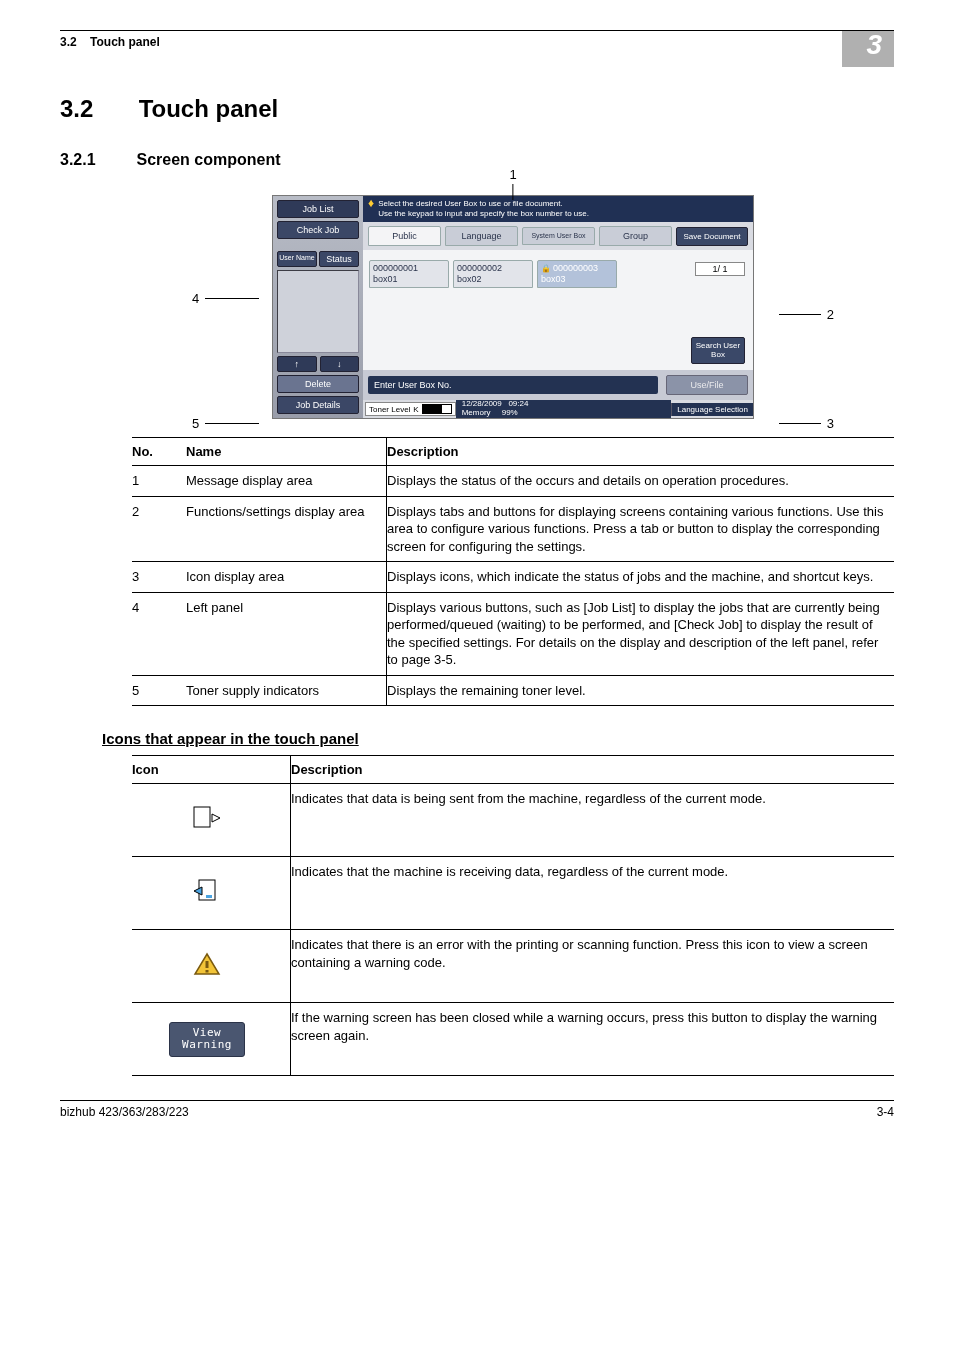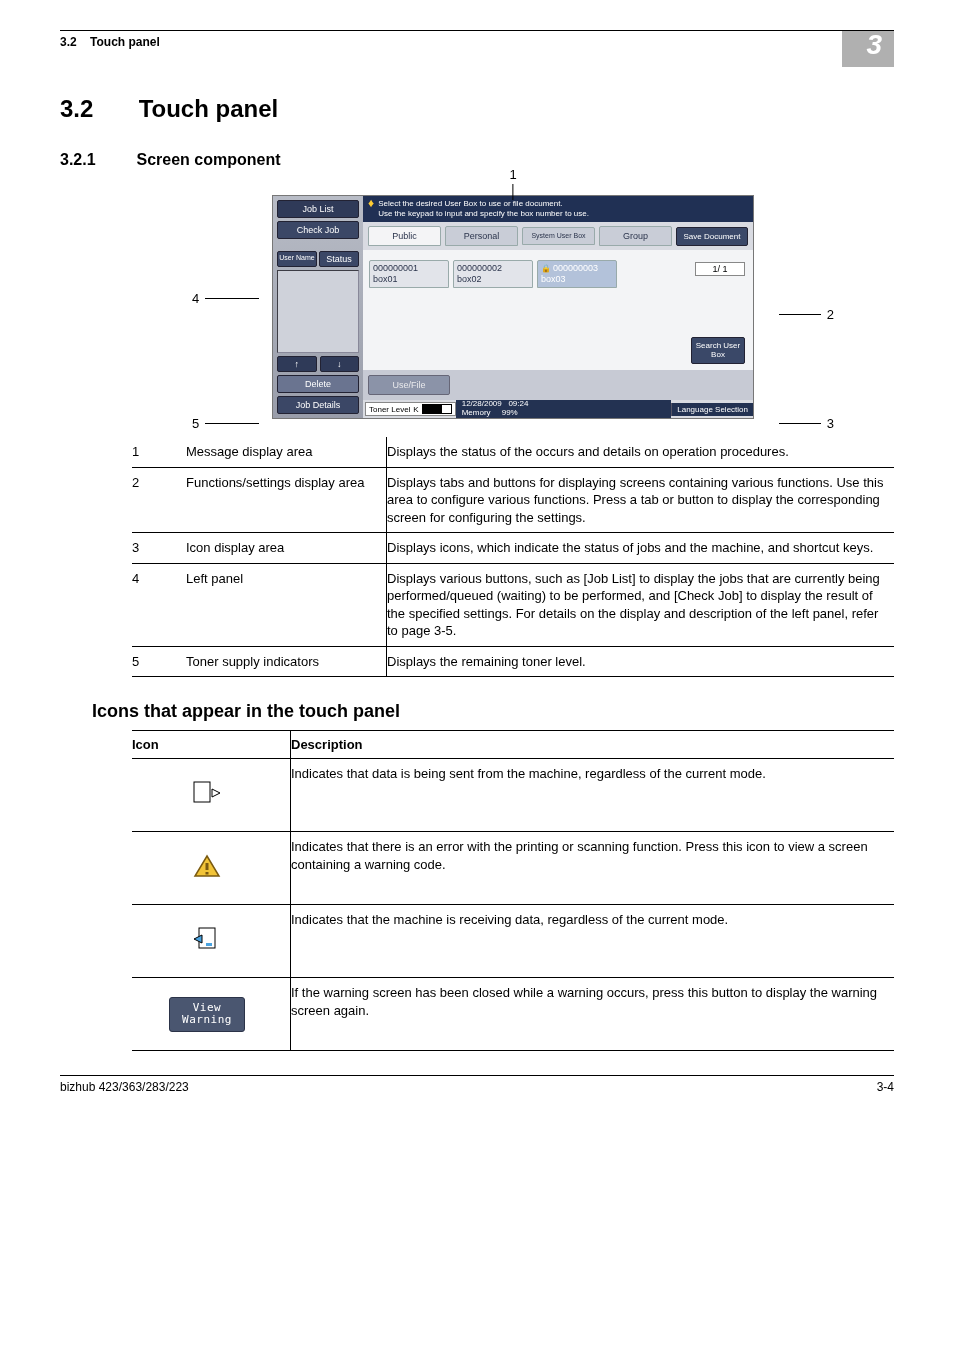--- a/index.html
+++ b/index.html
@@ -48,23 +48,24 @@
     margin: 28px 0 28px 0;
   }
   h1.sec .num { display:inline-block; width: 72px; }
   h2.subsec {
     font-size: 16px;
     font-weight: bold;
     margin: 8px 0 20px 0;
   }
   h2.subsec .num { display:inline-block; width: 72px; }
   h3.inner {
-    font-size: 18px;
+    font-size: 15px;
     font-weight: bold;
-    margin: 24px 0 8px 32px;
+    margin: 24px 0 8px 42px;
+    text-decoration: underline;
   }
   p.body {
     margin: 0 0 14px 72px;
     font-size: 13px;
     line-height: 1.35;
   }
 
   
   .figure-wrap {
     position: relative;
@@ -264,21 +265,21 @@
       <div class="mainpanel">
         <div class="msgbar">
           <span class="bulb">♦</span>
           <div>
             <div>Select the desired User Box to use or file document.</div>
             <div>Use the keypad to input and specify the box number to use.</div>
           </div>
         </div>
         <div class="tabsrow">
           <div class="tab sel">Public</div>
-          <div class="tab">Personal</div>
+          <div class="tab">Language</div>
           <div class="tab" style="font-size:7px; line-height:1.1;">System User Box</div>
           <div class="tab">Group</div>
           <div class="savebtn" style="font-size:8px;">Save Document</div>
         </div>
         <div class="boxarea">
           <div class="boxtabs">
             <div class="boxtab">
               <div>000000001</div>
               <div>box01</div>
             </div>
@@ -291,20 +292,21 @@
                 <span style="font-size:8px;">🔒</span>
                 <span>000000003</span>
               </div>
               <div>box03</div>
             </div>
           </div>
           <div class="pagestrip">1/ 1</div>
           <div class="searchbtn" style="font-size:8px;">Search User Box</div>
         </div>
         <div class="entryrow">
+          <div class="entryfield">Enter User Box No.</div>
           <div class="usebtn">Use/File</div>
         </div>
         <div class="statusbar">
           <div class="toner">
             <span>Toner Level</span>
             <span>K</span>
             <span class="bar"></span>
           </div>
           <div class="dt">
             <div>
@@ -317,20 +319,25 @@
             </div>
           </div>
           <div class="langbtn">Language Selection</div>
         </div>
       </div>
     </div>
   </div>
 
   <table class="doc">
     <tbody>
+        <tr>
+      <th class="col1">No.</th>
+      <th class="col2">Name</th>
+      <th>Description</th>
+    </tr>
     <tr>
       <td class="col1">1</td>
       <td class="col2">Message display area</td>
       <td>Displays the status of the occurs and details on operation procedures.</td>
     </tr>
     <tr>
       <td class="col1">2</td>
       <td class="col2">Functions/settings display area</td>
       <td>Displays tabs and buttons for displaying screens containing various functions. Use this area to configure various functions. Press a tab or button to display the corresponding screen for configuring the settings.</td>
     </tr>
@@ -364,48 +371,48 @@
       <td class="ic">
         <span class="icon-sq">
           <svg width="30" height="26" viewBox="0 0 30 26">
             <rect x="3" y="3" width="16" height="20" fill="none" stroke="#fff" stroke-width="2.5"></rect>
             <rect x="2" y="2" width="16" height="20" fill="none" stroke="#000" stroke-width="1"></rect>
             <polygon points="20,9 28,13 20,17" fill="#fff" stroke="#000" stroke-width="1"></polygon>
           </svg>
         </span>
       </td>
       <td>Indicates that data is being sent from the machine, regardless of the current mode.</td>
-    </tr>
-    <tr>
-      <td class="ic">
-        <span class="icon-sq">
-          <svg width="30" height="26" viewBox="0 0 30 26">
-            <polygon points="15,3 27,23 3,23" fill="#f2c438" stroke="#7a5a10" stroke-width="1.5"></polygon>
-            <rect x="13.5" y="10" width="3" height="7" fill="#7a5a10"></rect>
-            <rect x="13.5" y="19" width="3" height="2.5" fill="#7a5a10"></rect>
-          </svg>
-        </span>
-      </td>
-      <td>Indicates that there is an error with the printing or scanning function. Press this icon to view a screen containing a warning code.</td>
     </tr>
     <tr>
       <td class="ic">
         <span class="icon-sq">
           <svg width="30" height="26" viewBox="0 0 30 26">
             <rect x="8" y="3" width="16" height="20" fill="none" stroke="#fff" stroke-width="2.5"></rect>
             <rect x="7" y="2" width="16" height="20" fill="none" stroke="#000" stroke-width="1"></rect>
             <polygon points="10,9 2,13 10,17" fill="#4aa3e0" stroke="#000" stroke-width="1"></polygon>
             <rect x="14" y="17" width="6" height="3" fill="#4aa3e0"></rect>
           </svg>
         </span>
       </td>
       <td>Indicates that the machine is receiving data, regardless of the current mode.</td>
     </tr>
     <tr>
       <td class="ic">
+        <span class="icon-sq">
+          <svg width="30" height="26" viewBox="0 0 30 26">
+            <polygon points="15,3 27,23 3,23" fill="#f2c438" stroke="#7a5a10" stroke-width="1.5"></polygon>
+            <rect x="13.5" y="10" width="3" height="7" fill="#7a5a10"></rect>
+            <rect x="13.5" y="19" width="3" height="2.5" fill="#7a5a10"></rect>
+          </svg>
+        </span>
+      </td>
+      <td>Indicates that there is an error with the printing or scanning function. Press this icon to view a screen containing a warning code.</td>
+    </tr>
+    <tr>
+      <td class="ic">
         <span style="display:inline-block;background:#4a5670;color:#fff;border:1px solid #2b3348;border-radius:3px;padding:4px 12px;font-family:monospace;font-size:11px;line-height:1.15;letter-spacing:0.5px;" title="View Warning">
           <span style="white-space:pre;">View
 Warning</span>
         </span>
       </td>
       <td>If the warning screen has been closed while a warning occurs, press this button to display the warning screen again.</td>
     </tr>
   </tbody>
     </table>
 

